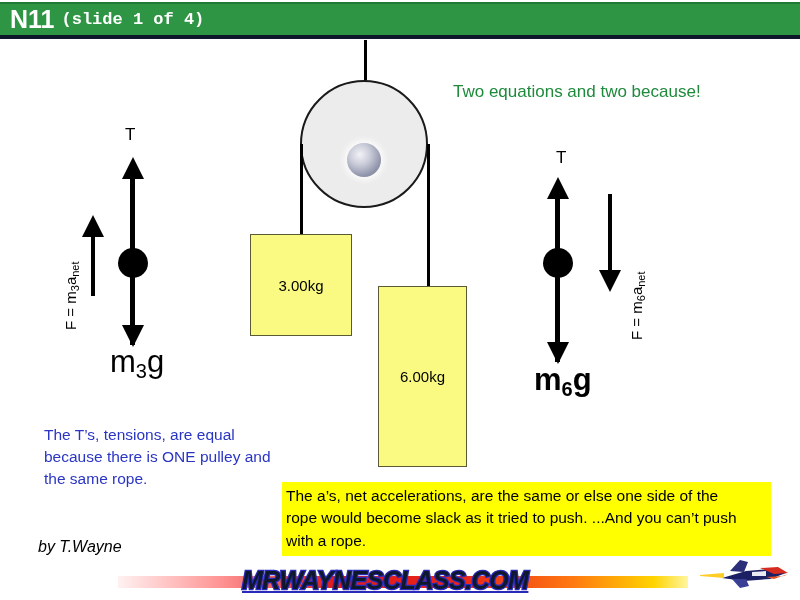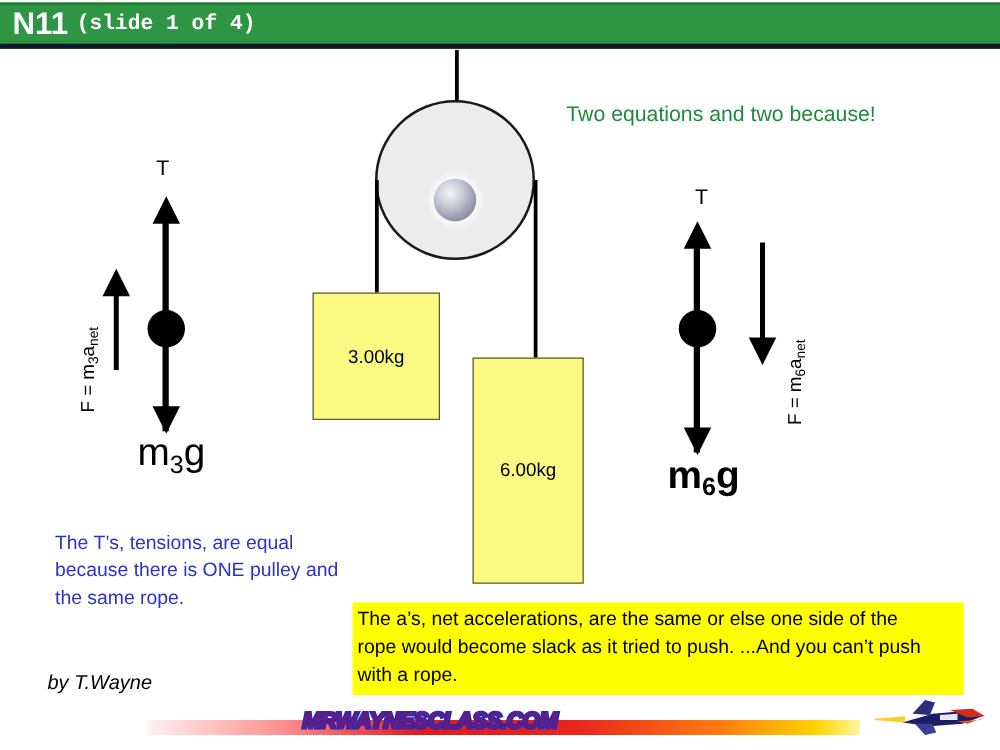--- a/index.html
+++ b/index.html
@@ -218,28 +218,29 @@
         #e01b1b 38%,
         #e8241b 60%,
         #ff7a10 80%,
         #ffd400 94%,
         #fff6a0 100%);
   }
   #footer-site {
     position: absolute;
     left: 242px;
     top: 566px;
-    font-size: 18px;
+    font-size: 25px;
     font-weight: bold;
     font-style: italic;
-    color: #701a75;
+    color: #0f172a;
     letter-spacing: -0.5px;
     -webkit-text-stroke: 2.5px #2a2ab8;
     paint-order: stroke fill;
     white-space: nowrap;
+    text-decoration: underline;
   }
   #footer-jet {
     position: absolute;
     left: 700px;
     top: 558px;
     width: 92px;
     height: 34px;
   }
 </style>
 </head>

